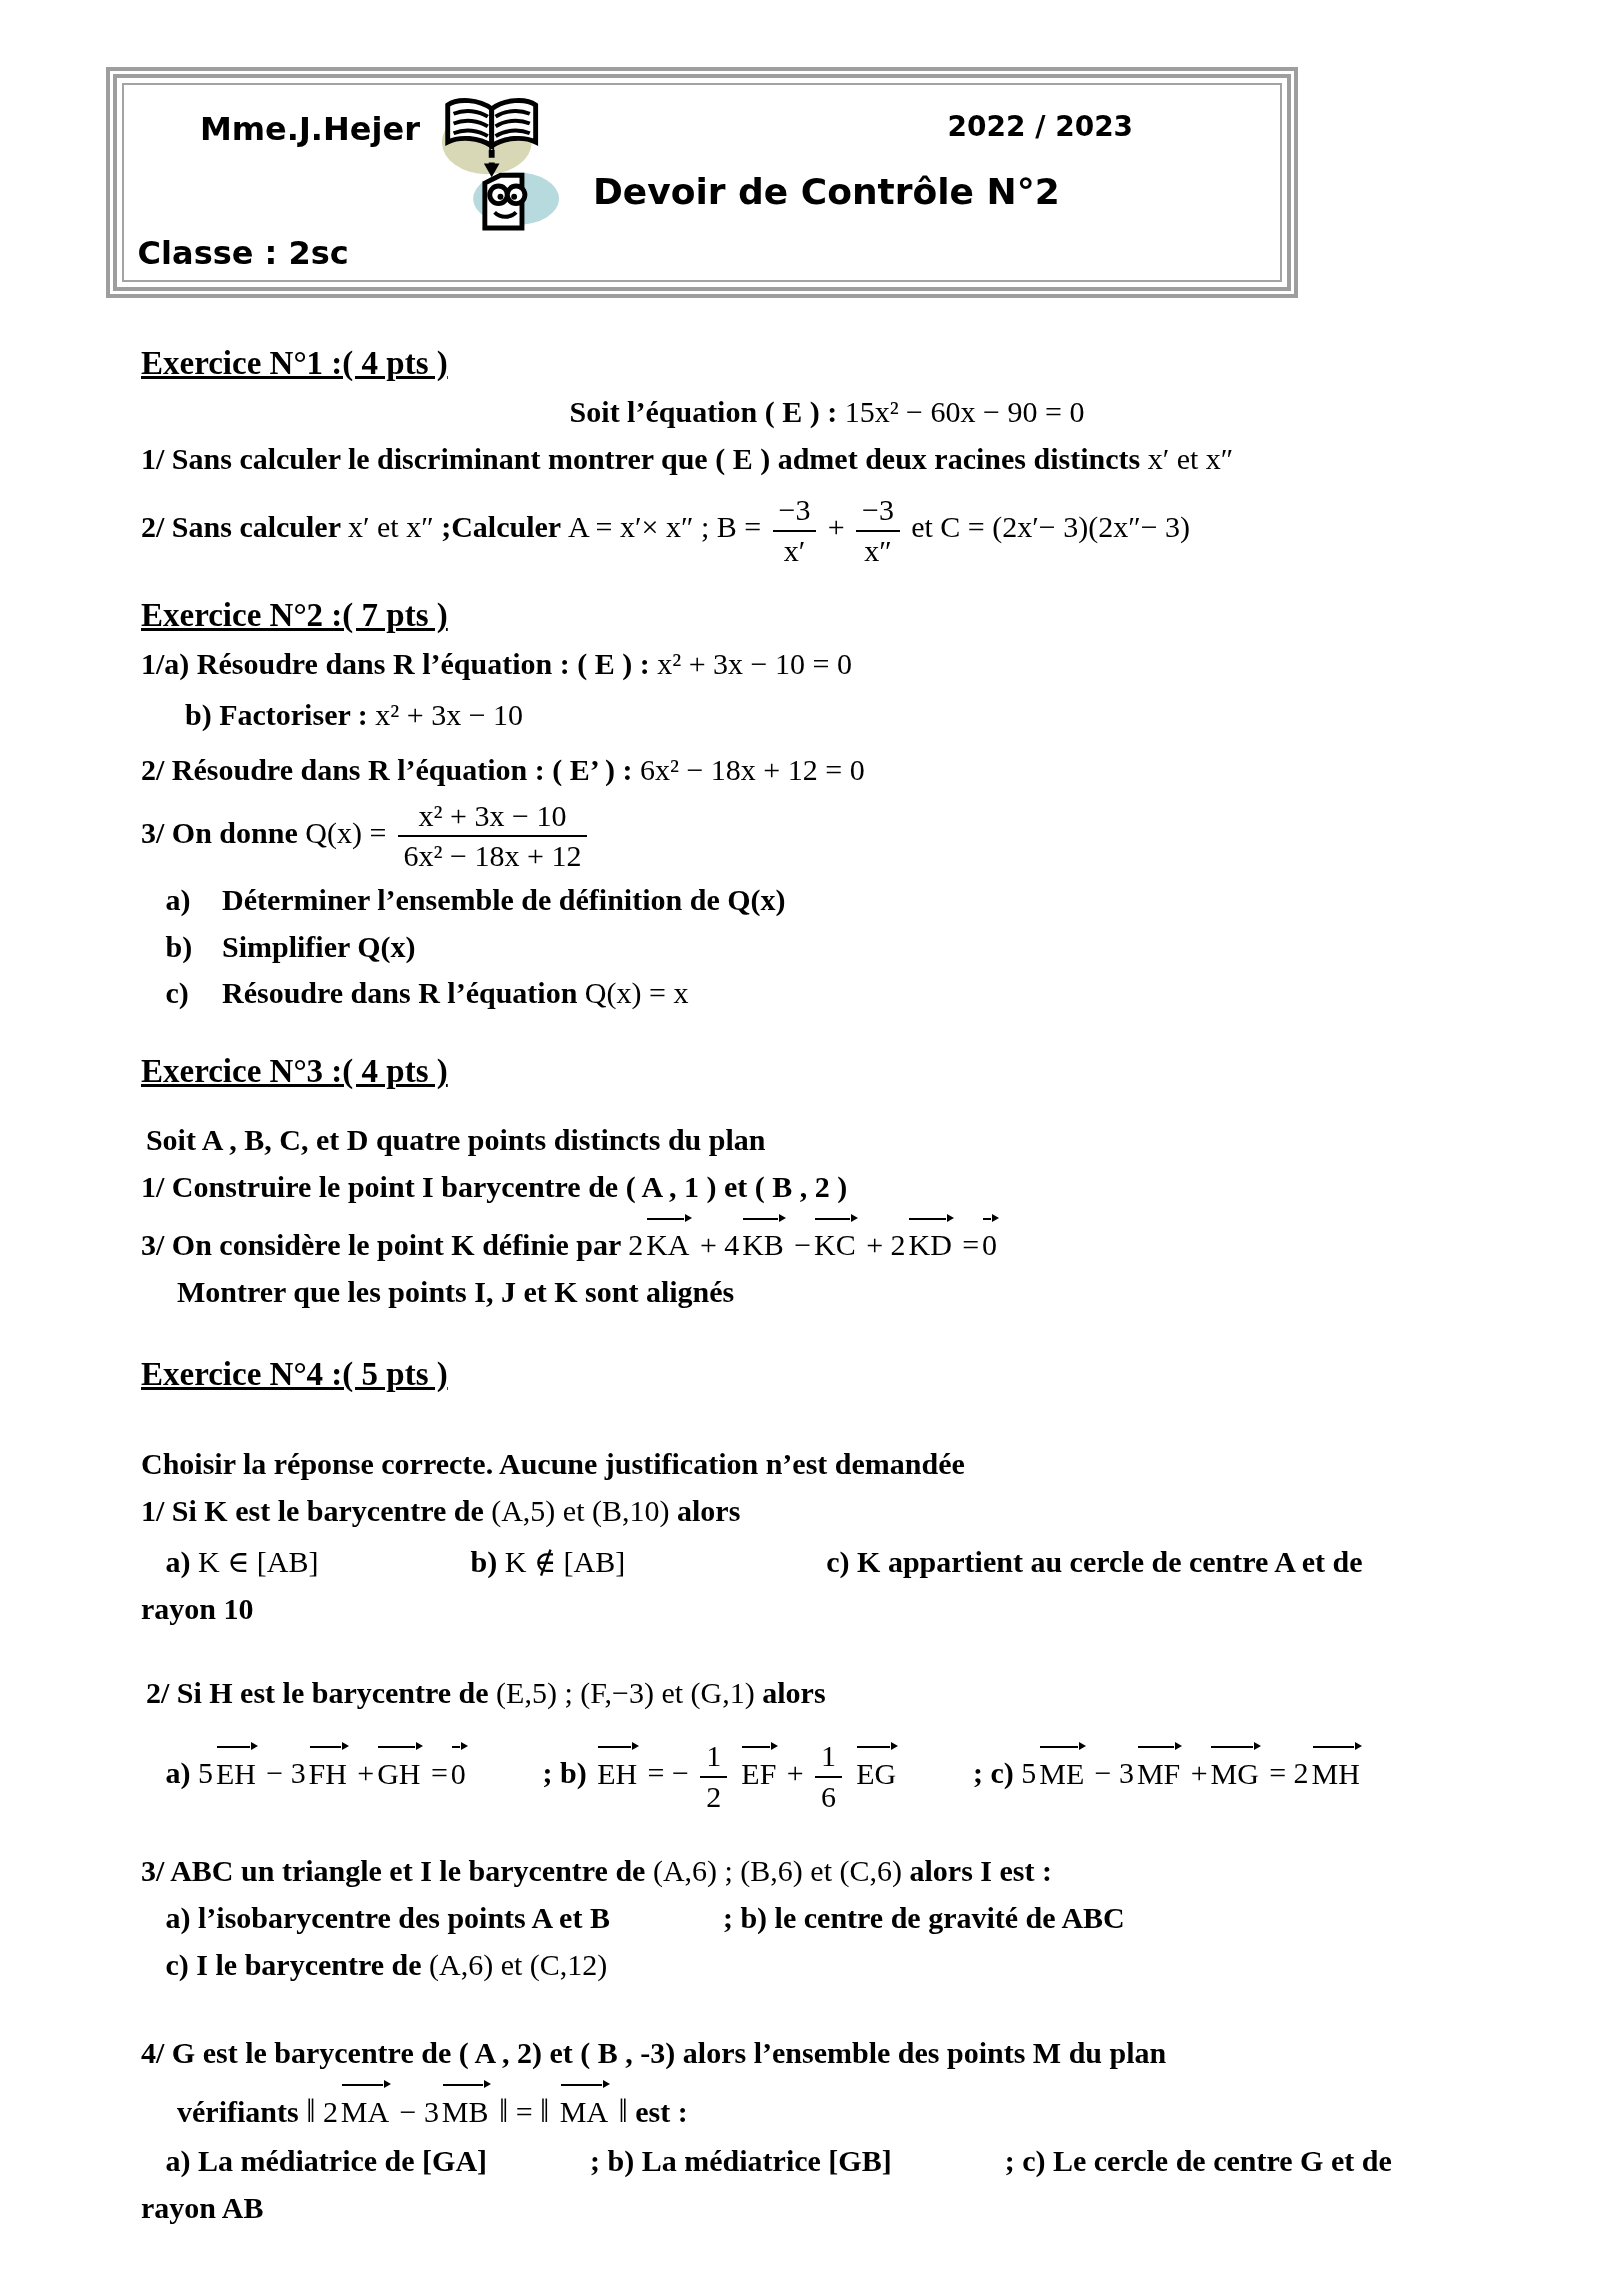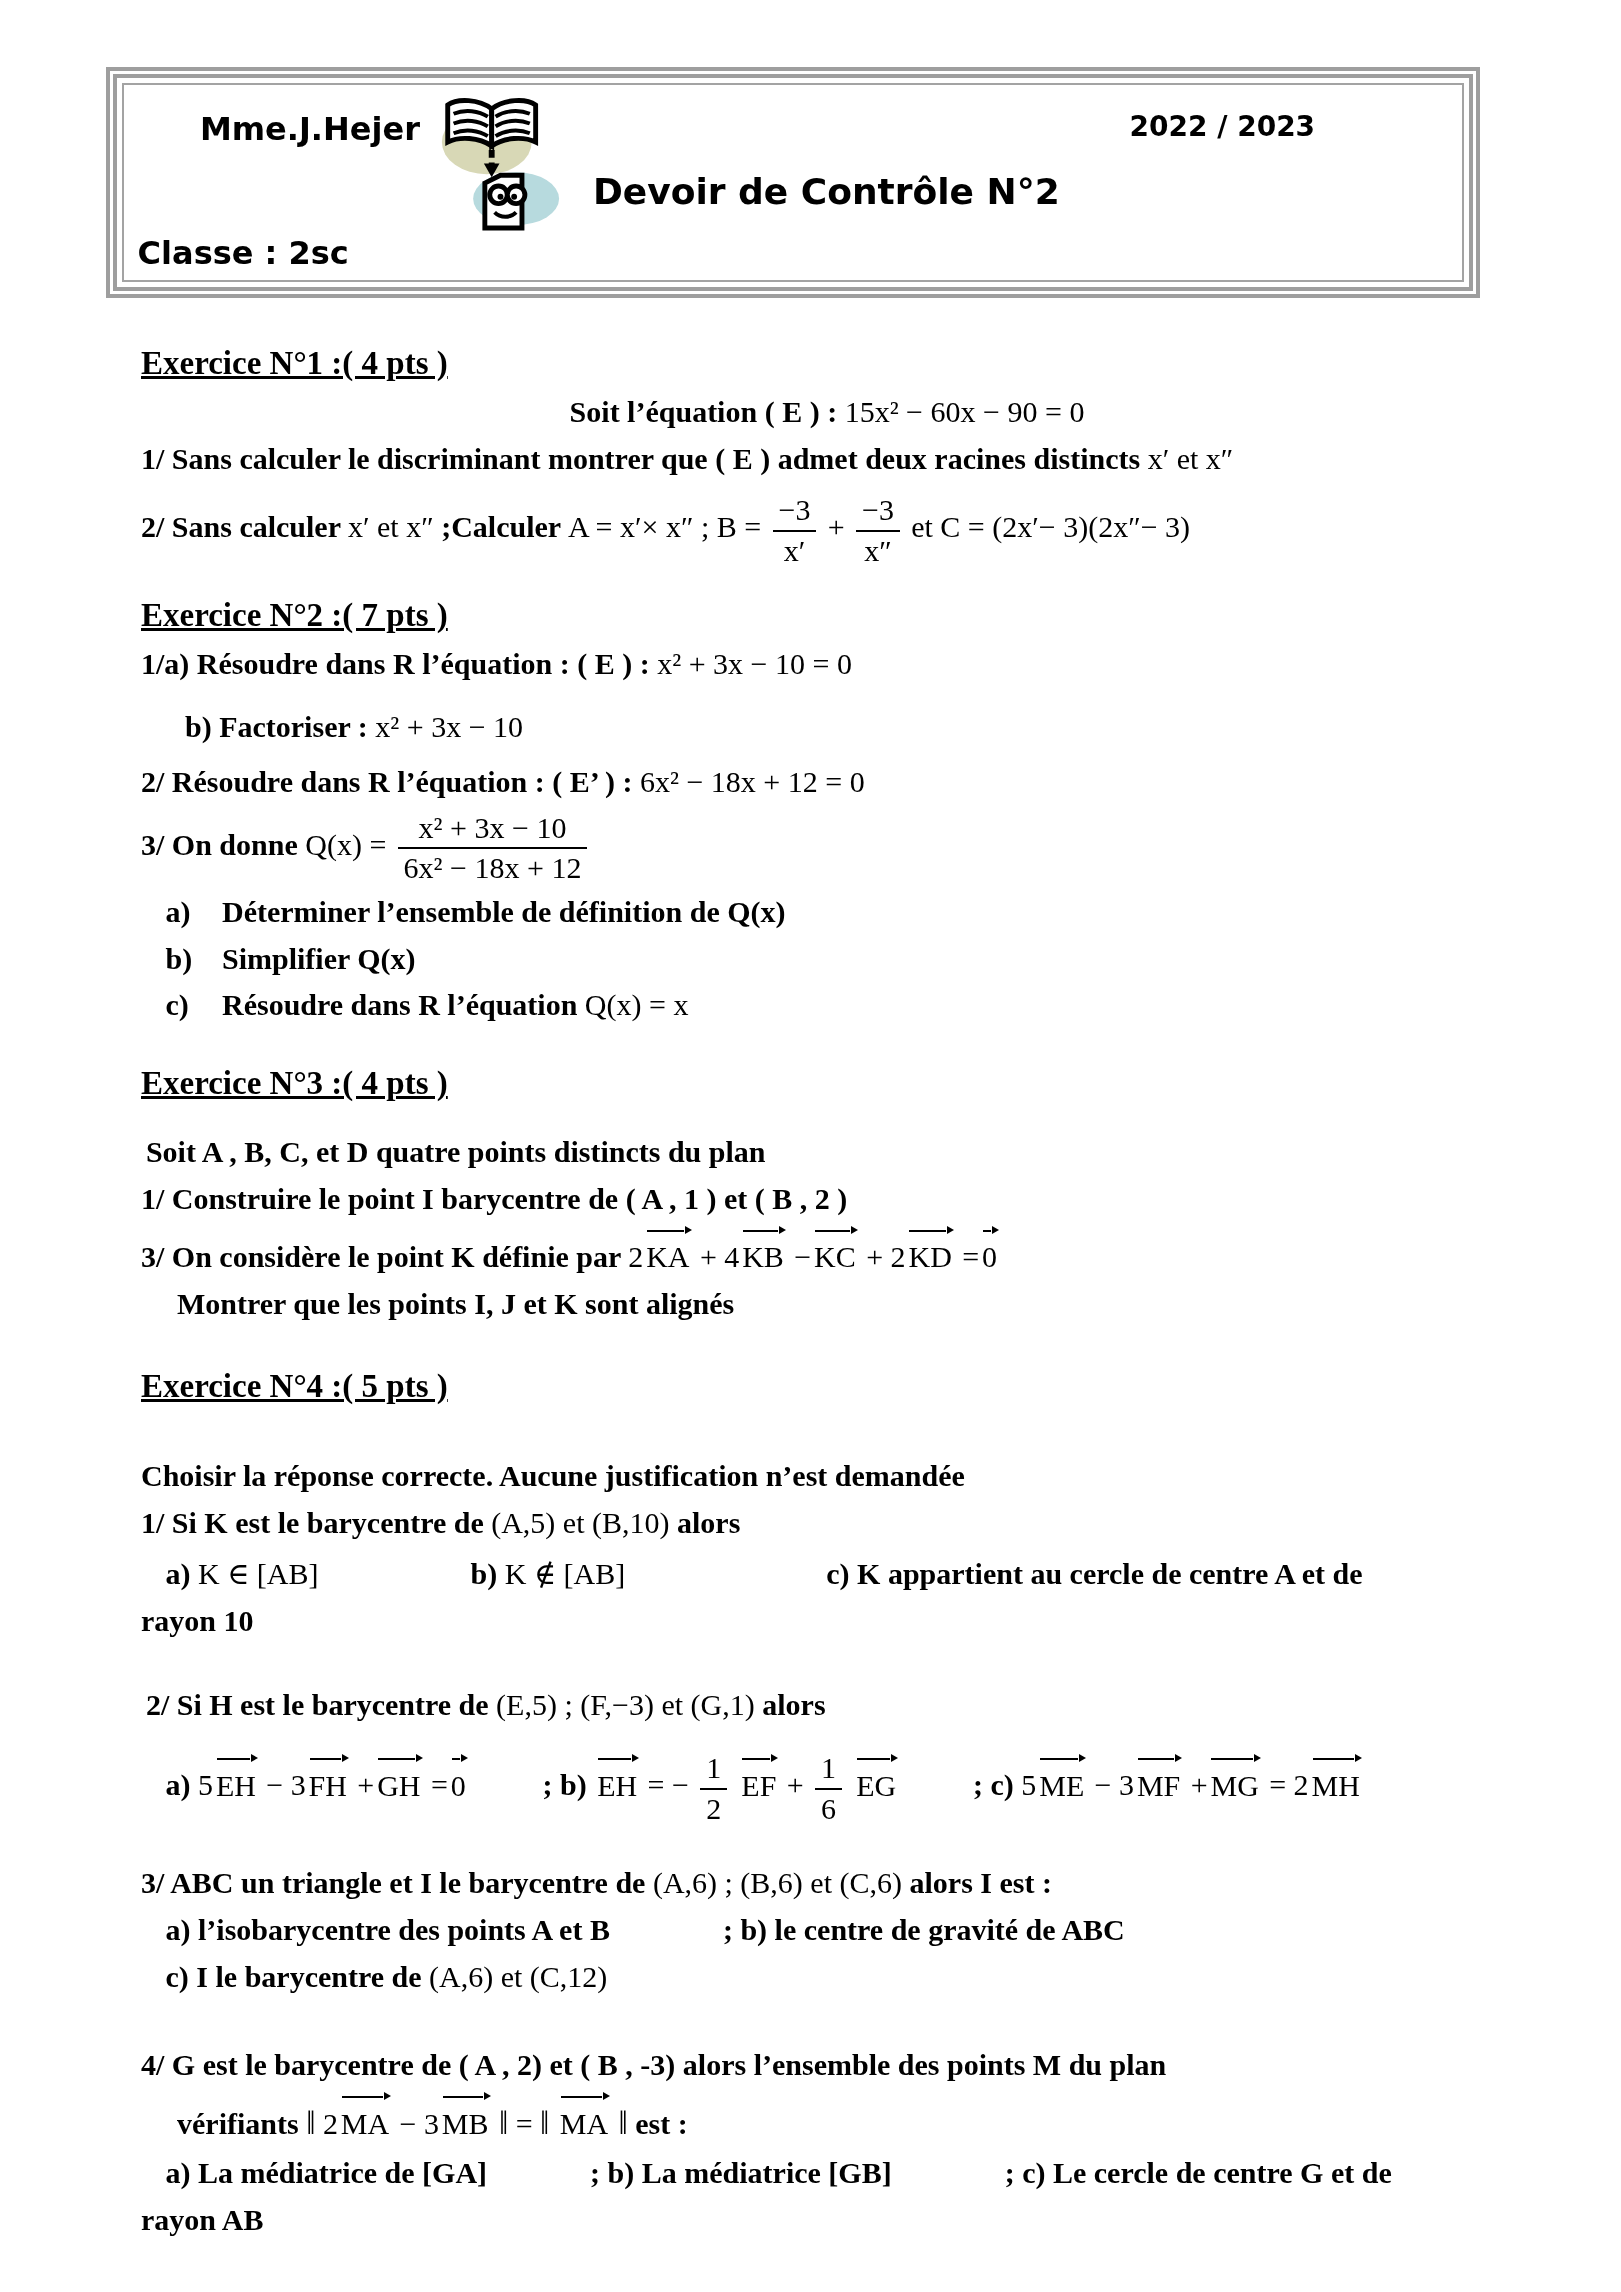--- a/index.html
+++ b/index.html
@@ -4,21 +4,21 @@
 <style>
   html,body { margin:0; padding:0; }
   body {
     width:1621px; height:2293px; background:#ffffff; color:#000;
     font-family:"Liberation Serif","DejaVu Serif",serif;
     position:relative; overflow:hidden;
   }
 
   
   .hdr-outer {
-    position:absolute; left:106px; top:67px; width:1374px; height:231px;
+    position:absolute; left:106px; top:67px; width:1192px; height:231px;
     border:11.8px double #9e9e9e; box-sizing:border-box; background:#fff;
   }
   .hdr-inner {
     position:absolute; left:4.9px; top:4.9px; right:4.9px; bottom:4.9px;
     border:2.9px solid #a3a3a3;
   }
   .hdr-inner > * { position:absolute; }
   .hdr-font { font-family:"DejaVu Sans","Liberation Sans",sans-serif; font-weight:bold; }
   .teacher { left:76px; top:25.5px; font-size:32px; }
   .year    { right:147px; top:25.5px; font-size:28px; }
@@ -121,21 +121,21 @@
     </span>
     <span class="m">et</span>
     <span class="m">C = (2x′− 3)(2x″− 3)</span>
   </div>
 
   <div class="exh" style="margin-top:29px;">Exercice N°2 :( 7 pts )</div>
   <div class="line">
     <span>1/a) Résoudre dans R l’équation : ( E ) :</span>
     <span class="m">x² + 3x − 10 = 0</span>
   </div>
-  <div class="line ind45" style="margin-top:20px;">
+  <div class="line ind45" style="margin-top:8px;">
     <span>b) Factoriser :</span>
     <span class="m">x² + 3x − 10</span>
   </div>
   <div class="line" style="margin-top:11.8px;">
     <span>2/ Résoudre dans R l’équation : ( E’ ) :</span>
     <span class="m">6x² − 18x + 12 = 0</span>
   </div>
   <div class="line" style="margin-top:7.8px;">
     <span>3/ On donne</span>
     <span class="m">Q(x) =</span>

